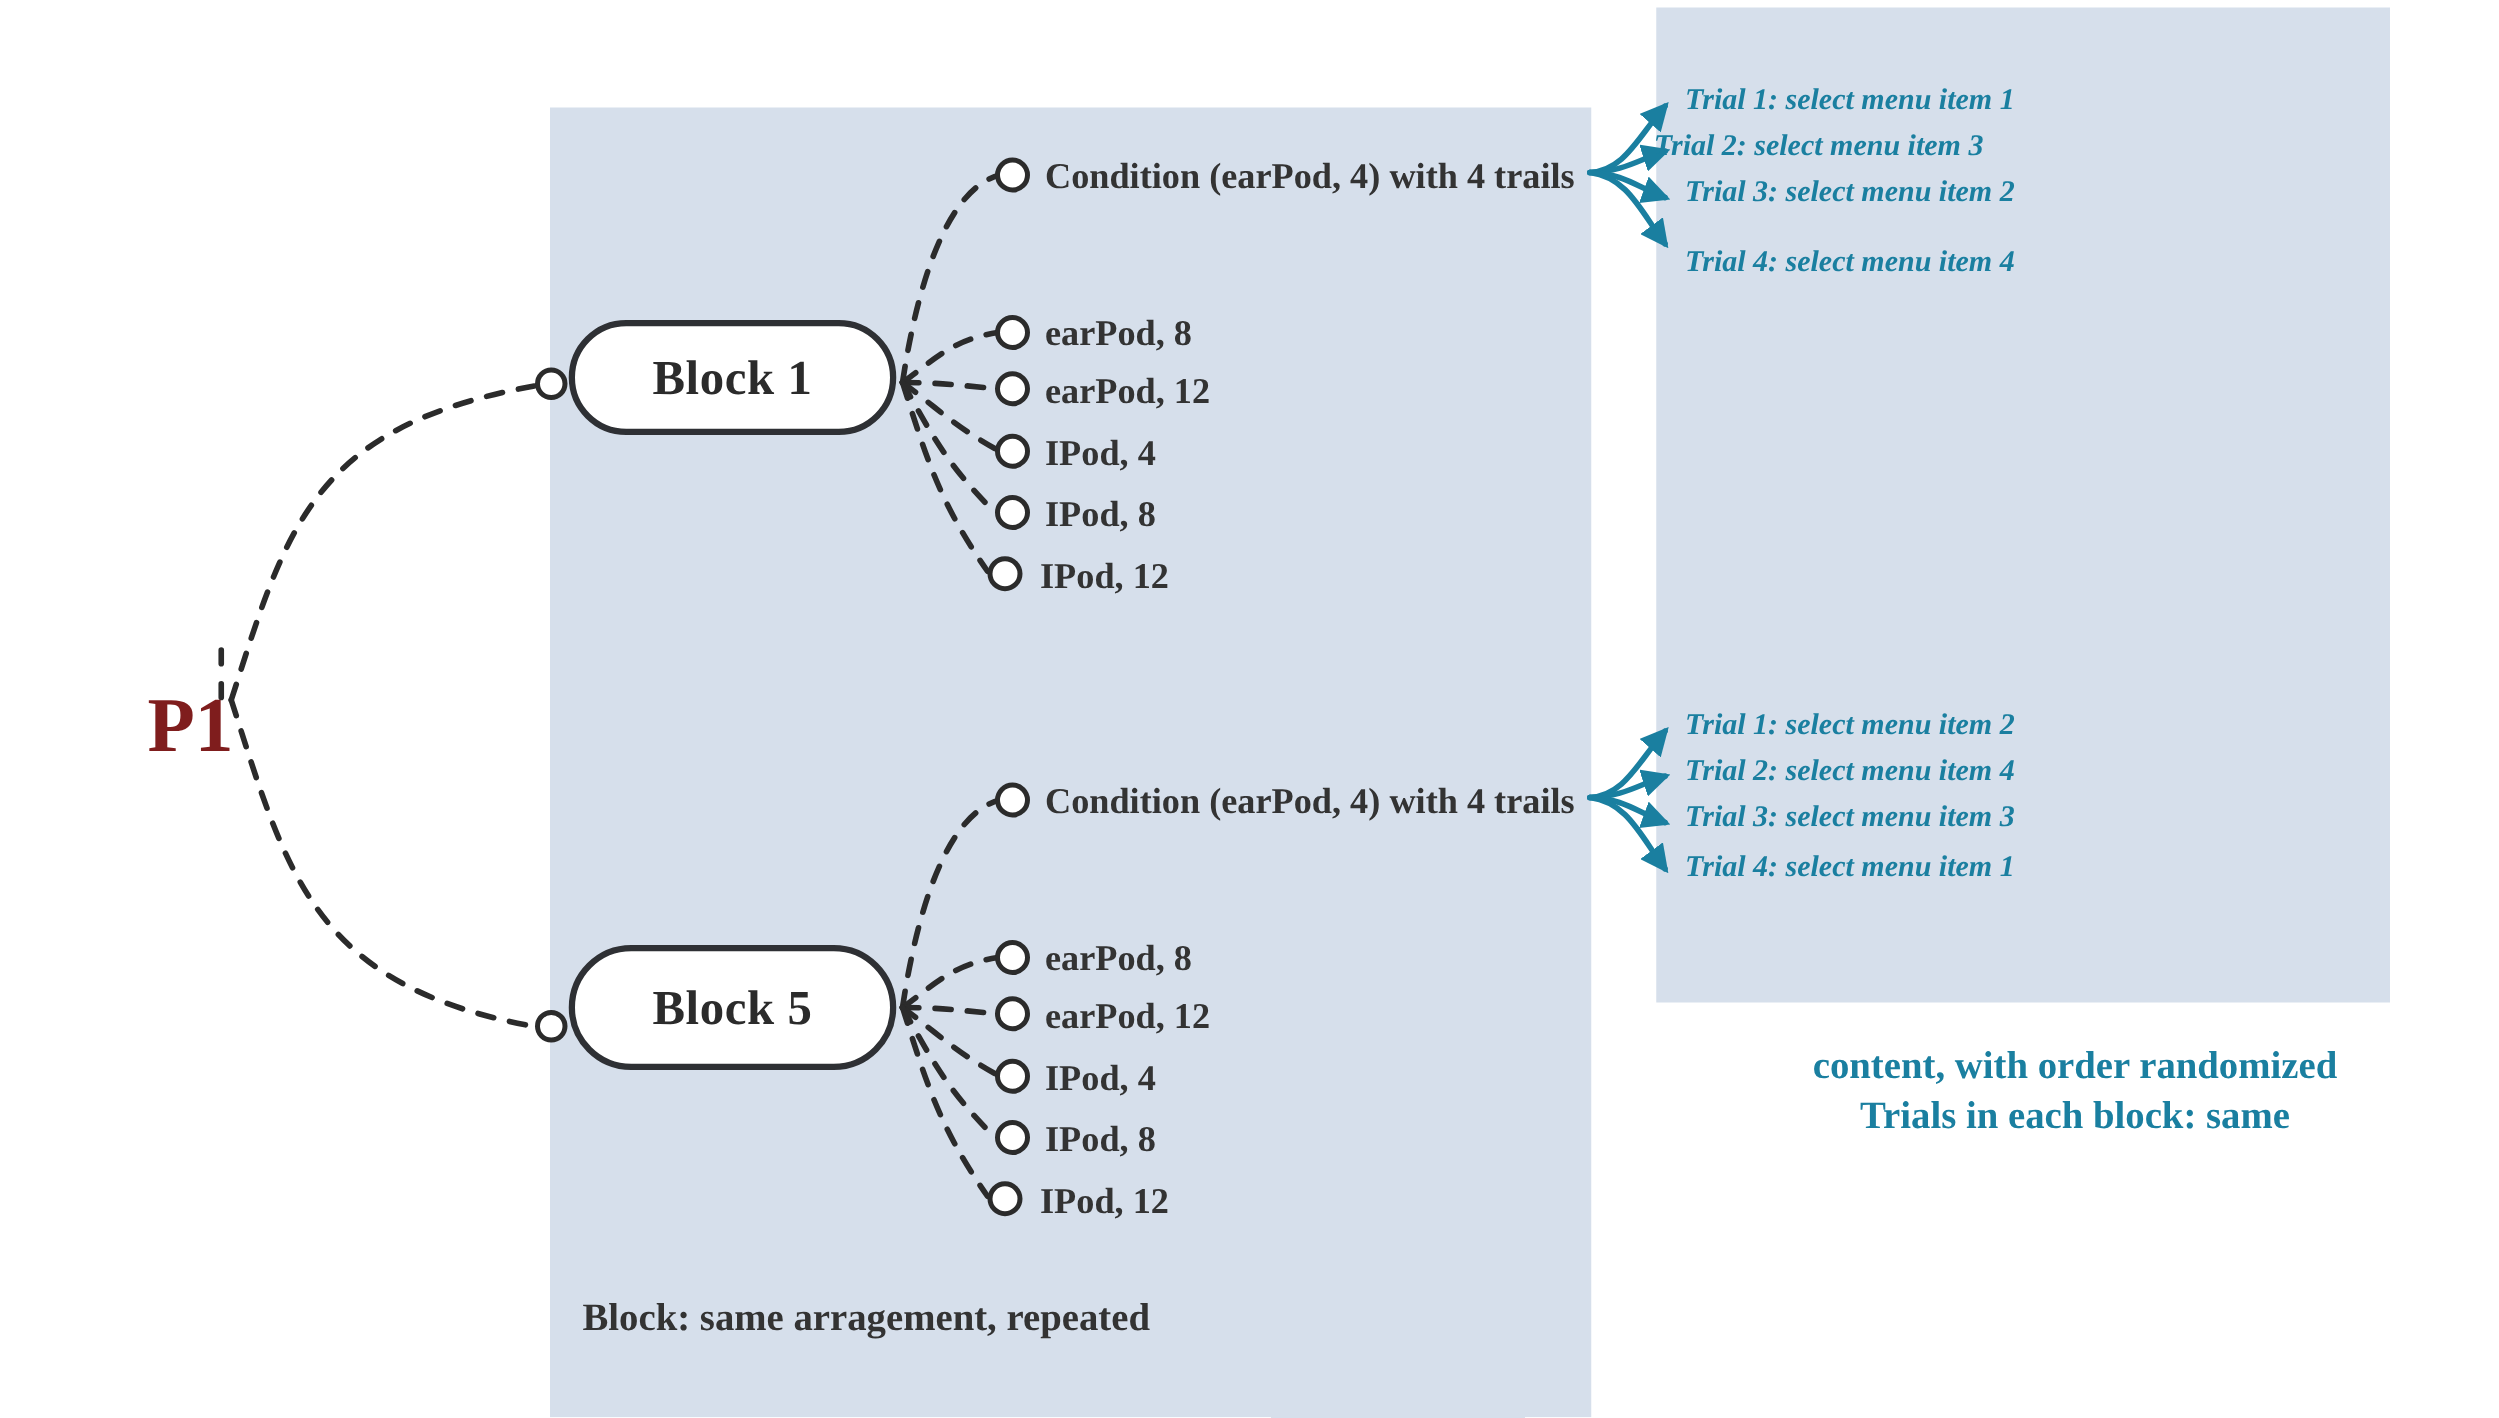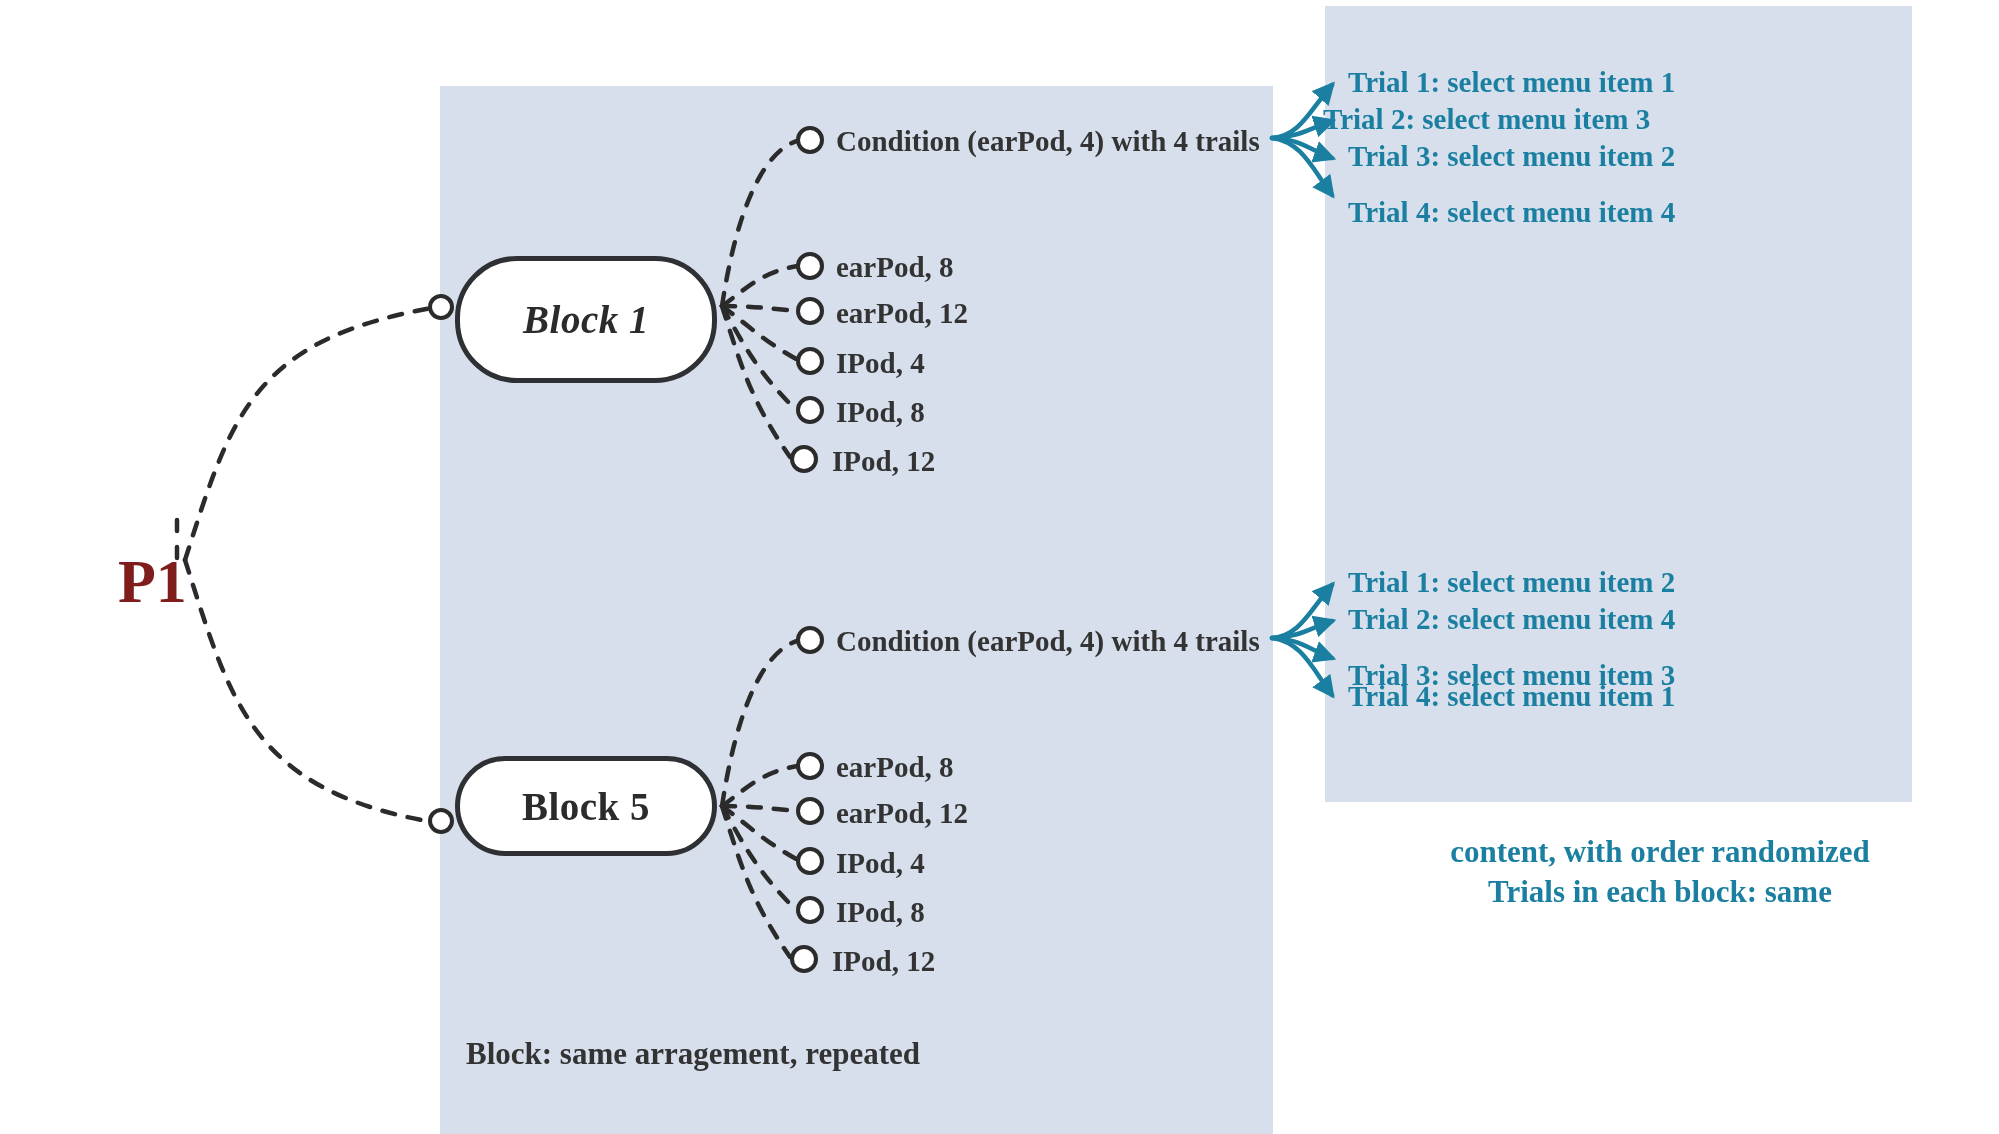--- a/index.html
+++ b/index.html
@@ -38,38 +38,39 @@
     border: 5px solid #2e3034;
     border-radius: 62px;
     display: flex;
     align-items: center;
     justify-content: center;
     font-weight: bold;
     font-size: 39px;
     color: #2b2b2b;
     letter-spacing: 0.5px;
   }
-  #node-block-1 { left: 455px; top: 256px; width: 262px; height: 127px; font-style: italic; }
+  #node-block-1 { left: 455px; top: 256px; width: 262px; height: 92px; }
   #node-block-2 { left: 455px; top: 756px; width: 262px; height: 100px; }
 
   .leaf-label {
     position: absolute;
     font-weight: bold;
     font-size: 29px;
     color: #333333;
     white-space: nowrap;
     line-height: 1;
   }
   .trial-label {
     position: absolute;
     font-weight: bold;
-    font-size: 29px;
+    font-size: 24px;
     color: #1a7fa0;
     white-space: nowrap;
     line-height: 1;
+    font-style: italic;
   }
   #participant-label {
     position: absolute;
     left: 118px; top: 503px;
     font-weight: bold;
     font-size: 62px;
     color: #7f1d1d;
     line-height: 1;
     margin-top: 47px;
   }
@@ -184,21 +185,21 @@
   <div class="leaf-label" style="left:836px; top:898px;">IPod, 8</div>
   <div class="leaf-label" style="left:832px; top:947px;">IPod, 12</div>
 
   <div class="trial-label" style="left:1348px; top:68px;">Trial 1: select menu item 1</div>
   <div class="trial-label" style="left:1323px; top:105px;">Trial 2: select menu item 3</div>
   <div class="trial-label" style="left:1348px; top:142px;">Trial 3: select menu item 2</div>
   <div class="trial-label" style="left:1348px; top:198px;">Trial 4: select menu item 4</div>
 
   <div class="trial-label" style="left:1348px; top:568px;">Trial 1: select menu item 2</div>
   <div class="trial-label" style="left:1348px; top:605px;">Trial 2: select menu item 4</div>
-  <div class="trial-label" style="left:1348px; top:642px;margin-top:19px;">Trial 3: select menu item 3</div>
+  <div class="trial-label" style="left:1348px; top:642px;">Trial 3: select menu item 3</div>
   <div class="trial-label" style="left:1348px; top:682px;">Trial 4: select menu item 1</div>
 
   <div id="caption-block">Block: same arragement, repeated</div>
 
   <div id="caption-trials">
     <span>content, with order randomized</span>
     <span>Trials in each block: same</span>
   </div>
 
 </div>

